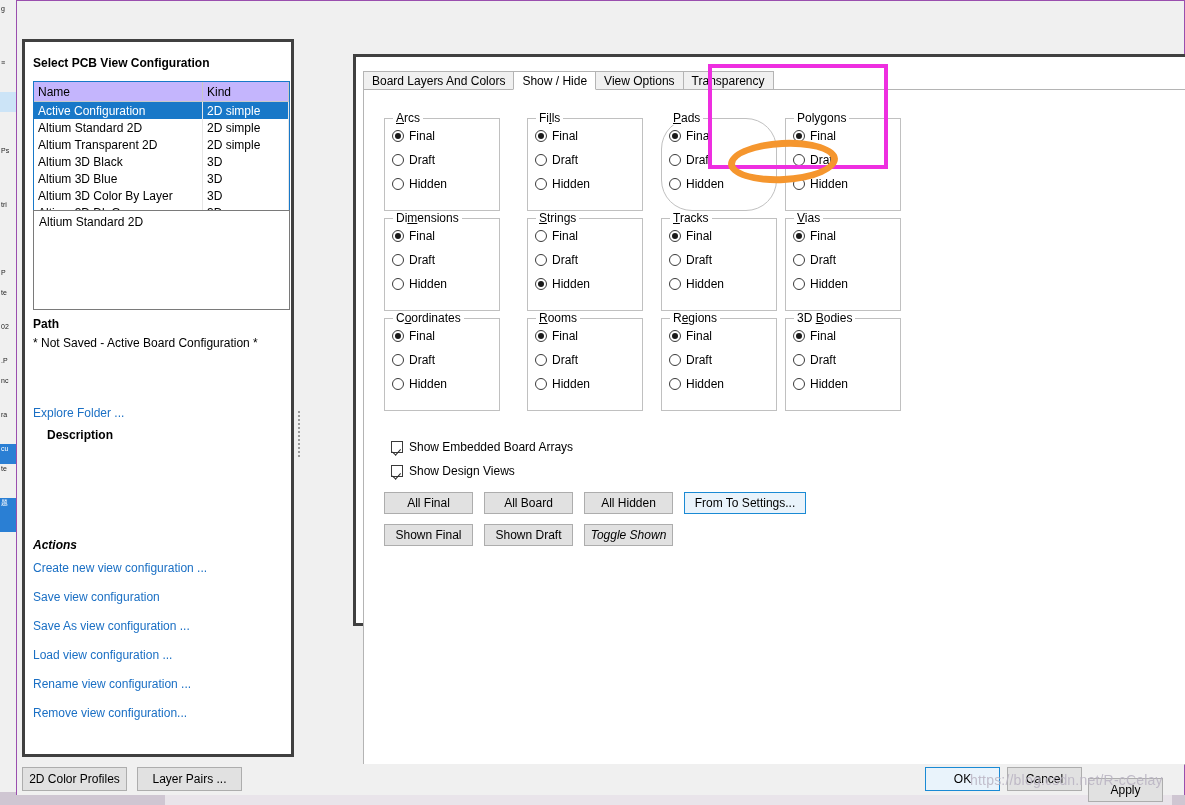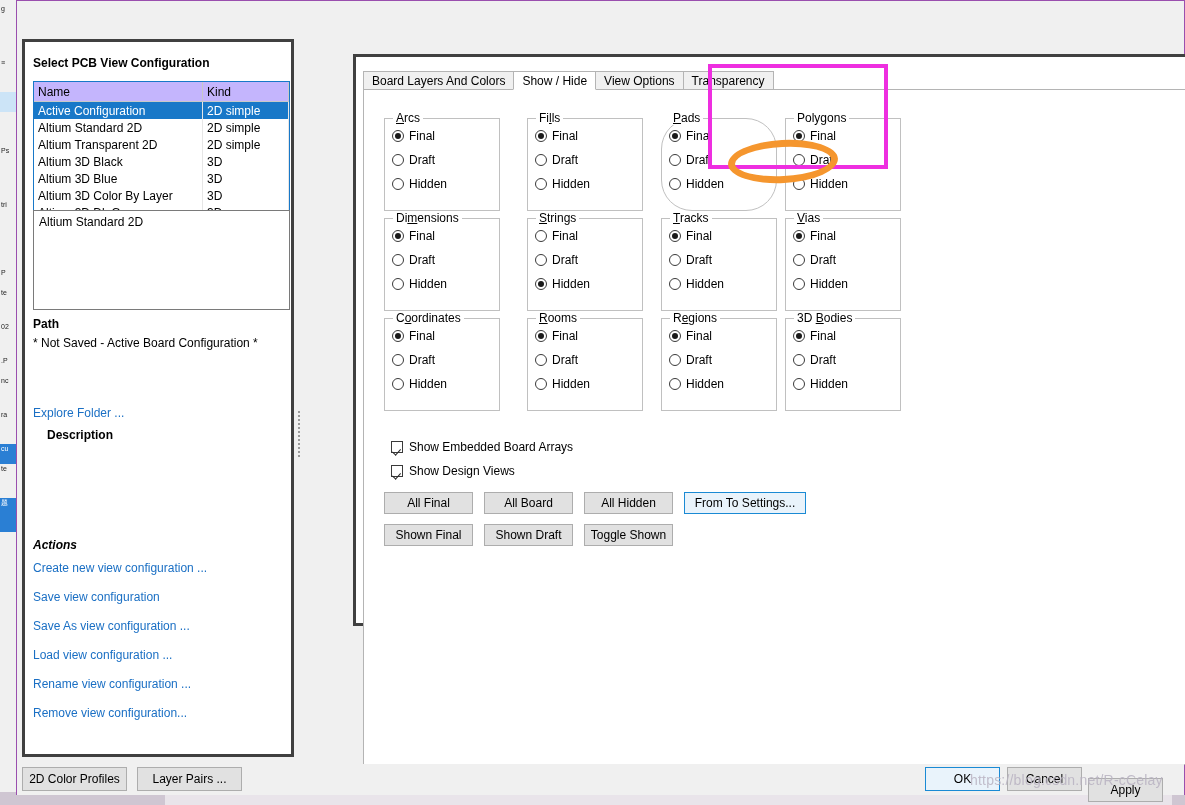--- a/index.html
+++ b/index.html
@@ -443,21 +443,21 @@
               <span>Show Design Views</span>
             </div>
           </div>
         <div id="button-area">
             <div class="btn" style="left: 20px; top: 402px; width: 89px;">All Final</div>
             <div class="btn" style="left: 120px; top: 402px; width: 89px;">All Board</div>
             <div class="btn" style="left: 220px; top: 402px; width: 89px;">All Hidden</div>
             <div class="btn focus" style="left: 320px; top: 402px; width: 122px;">From To Settings...</div>
             <div class="btn" style="left: 20px; top: 434px; width: 89px;">Shown Final</div>
             <div class="btn" style="left: 120px; top: 434px; width: 89px;">Shown Draft</div>
-            <div class="btn" style="left: 220px; top: 434px; width: 89px;">Toggle Shown</div>
+            <div class="btn" style="left: 220px; top: 434px; width: 89px; font-style: italic;">Toggle Shown</div>
           </div>
       </div>
     </div>
   </div>
 
   <div id="bottombar">
     <div class="btn" style="left:5px;top:3px;width:105px;height:24px;">2D Color Profiles</div>
     <div class="btn" style="left:120px;top:3px;width:105px;height:24px;">Layer Pairs ...</div>
 
     <div class="btn focus" style="left:908px;top:3px;width:75px;height:24px;text-align:right;">OK</div>

